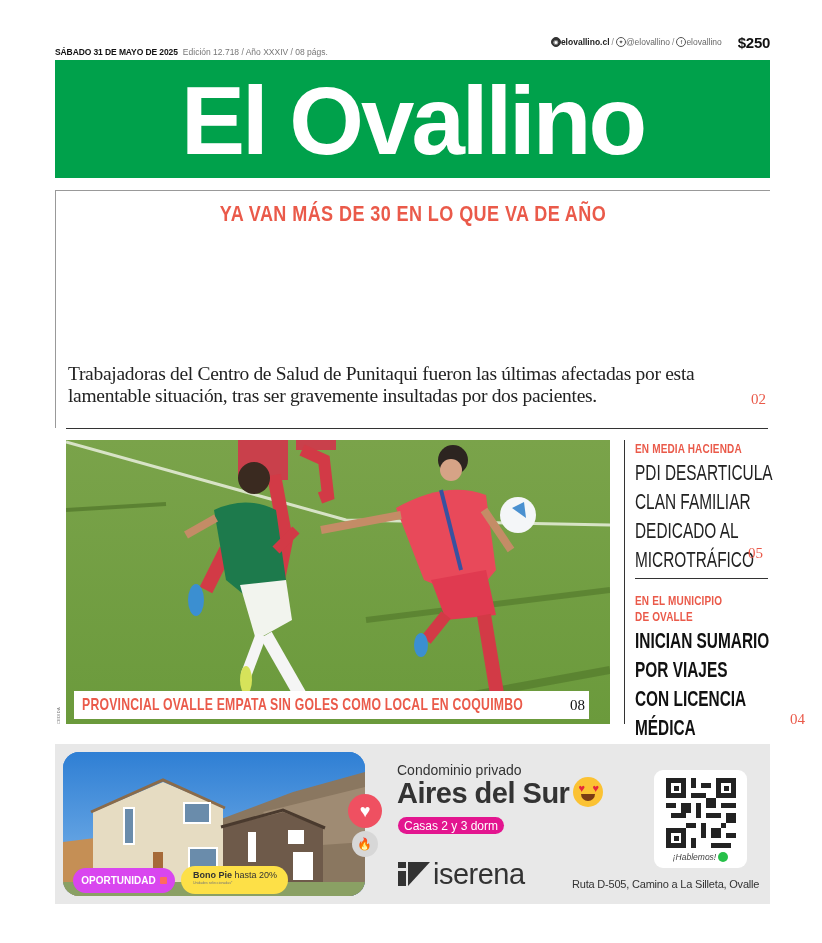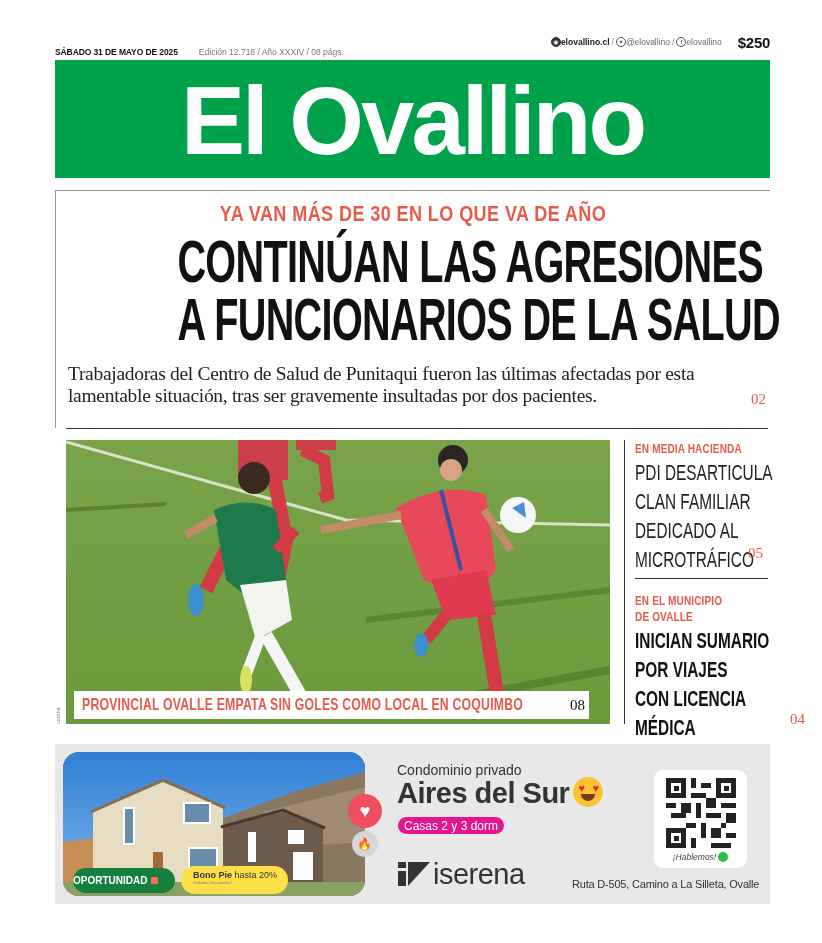--- a/index.html
+++ b/index.html
@@ -1,21 +1,21 @@
 <!DOCTYPE html>
 <html><head>
 <meta charset="utf-8">
 <style>
   * { box-sizing: border-box; margin: 0; padding: 0; }
   html, body { width: 822px; height: 943px; background: #ffffff; overflow: hidden; }
   body { position: relative; font-family: "Liberation Sans", sans-serif; color: #1a1a1a; }
 
   
   .meta { position: absolute; left: 55px; top: 32px; width: 715px; height: 20px; display: flex; align-items: center; }
-  .meta-left { font-size: 8.5px; display: flex; align-items: center; gap: 21px; margin-top: 20px; }
+  .meta-left { font-size: 8.5px; display: flex; align-items: center; gap: 5px; margin-top: 20px; }
   .meta-date { font-weight: 700; color: #111; letter-spacing: -0.1px; }
   .meta-edition { color: #777; }
   .meta-right { margin-left: auto; display: flex; align-items: center; font-size: 8.5px; color: #666; }
   .meta-right .site { font-weight: 700; color: #222; }
   .meta-right .sep { color: #888; margin: 0 2px; }
   .icon-circle { display: inline-flex; width: 10px; height: 10px; border-radius: 50%; border: 1px solid #555; align-items: center; justify-content: center; font-size: 6px; color: #444; line-height: 1; }
   .icon-globe { background: #333; border-color: #333; color: #fff; }
   .price { font-size: 15px; font-weight: 700; color: #111; margin-left: 16px; letter-spacing: -0.3px; }
 
   
@@ -52,21 +52,21 @@
   .side-sep { position: absolute; left: 635px; top: 578px; width: 133px; height: 1px; background: #333; }
   .side-page-1 { position: absolute; left: 748px; top: 545px; }
   .side-page-2 { position: absolute; left: 790px; top: 711px; }
 
   
   .ad { position: absolute; left: 55px; top: 744px; width: 715px; height: 160px; background: #e8e8e8; }
   .ad-photo { position: absolute; left: 8px; top: 8px; width: 302px; height: 144px; border-radius: 16px; overflow: hidden; background: #3d86d8; }
   .ad-photo svg { position: absolute; left: 0; top: 0; }
   .ad-heart { position: absolute; left: 293px; top: 50px; width: 34px; height: 34px; border-radius: 50%; background: #ef5061; display: flex; align-items: center; justify-content: center; color: #fff; font-size: 18px; }
   .ad-fire { position: absolute; left: 297px; top: 87px; width: 26px; height: 26px; border-radius: 50%; background: #d7d7d7; display: flex; align-items: center; justify-content: center; color: #ef5061; font-size: 12px; }
-  .ad-badge { position: absolute; left: 18px; top: 124px; width: 102px; height: 25px; border-radius: 13px; background: #15803d; color: #fff; font-weight: 700; font-size: 10px; display: flex; align-items: center; justify-content: flex-start; gap: 4px; }
+  .ad-badge { position: absolute; left: 18px; top: 124px; width: 102px; height: 25px; border-radius: 13px; background: #d946ef; color: #fff; font-weight: 700; font-size: 10px; display: flex; align-items: center; justify-content: center; gap: 4px; }
   .ad-badge .small-icon { width: 7px; height: 7px; background: #ff6b5e; display: inline-block; border-radius: 1px; }
   .ad-bono { position: absolute; left: 126px; top: 122px; width: 107px; height: 28px; border-radius: 14px; background: #fde047; padding: 4px 0 0 12px; }
   .ad-bono .bono-main { font-size: 9px; color: #333; white-space: nowrap; }
   .ad-bono .bono-main b { font-weight: 700; }
   .ad-bono .bono-sub { font-size: 3.5px; color: #777; margin-top: 1px; }
   .ad-pre { position: absolute; left: 342px; top: 18px; font-size: 14px; color: #333; }
   .ad-title { position: absolute; left: 342px; top: 33px; font-size: 29px; font-weight: 700; color: #333; letter-spacing: -0.5px; white-space: nowrap; }
   .ad-emoji { display: inline-block; width: 30px; height: 30px; border-radius: 50%; background: #fbc233; vertical-align: -4px; margin-left: 4px; position: relative; }
   .ad-emoji::before, .ad-emoji::after { content: "♥"; position: absolute; top: 5px; color: #e5283a; font-size: 11px; }
   .ad-emoji::before { left: 5px; } .ad-emoji::after { right: 5px; }
@@ -104,24 +104,20 @@
     <span class="price">$250</span>
   </div>
 </div>
 
 <div class="masthead">
   <span class="masthead-title">El Ovallino</span>
 </div>
 
 <div class="lead">
   <div class="kicker">YA VAN MÁS DE 30 EN LO QUE VA DE AÑO</div>
-  <div class="headline">
-    <span class="line">CONTINÚAN LAS AGRESIONES</span>
-    <span class="line">A FUNCIONARIOS DE LA SALUD</span>
-  </div>
   <div class="deck">Trabajadoras del Centro de Salud de Punitaqui fueron las últimas afectadas por esta lamentable situación, tras ser gravemente insultadas por dos pacientes.</div>
   <div class="deck-page">02</div>
 </div>
 <div class="rule-h"></div>
 
 <div class="photo">
   <svg width="544" height="284" viewBox="0 0 544 284">
     <defs>
       <linearGradient id="grass" x1="0" y1="0" x2="0" y2="1">
         <stop offset="0" stop-color="#7aa34a"></stop>

